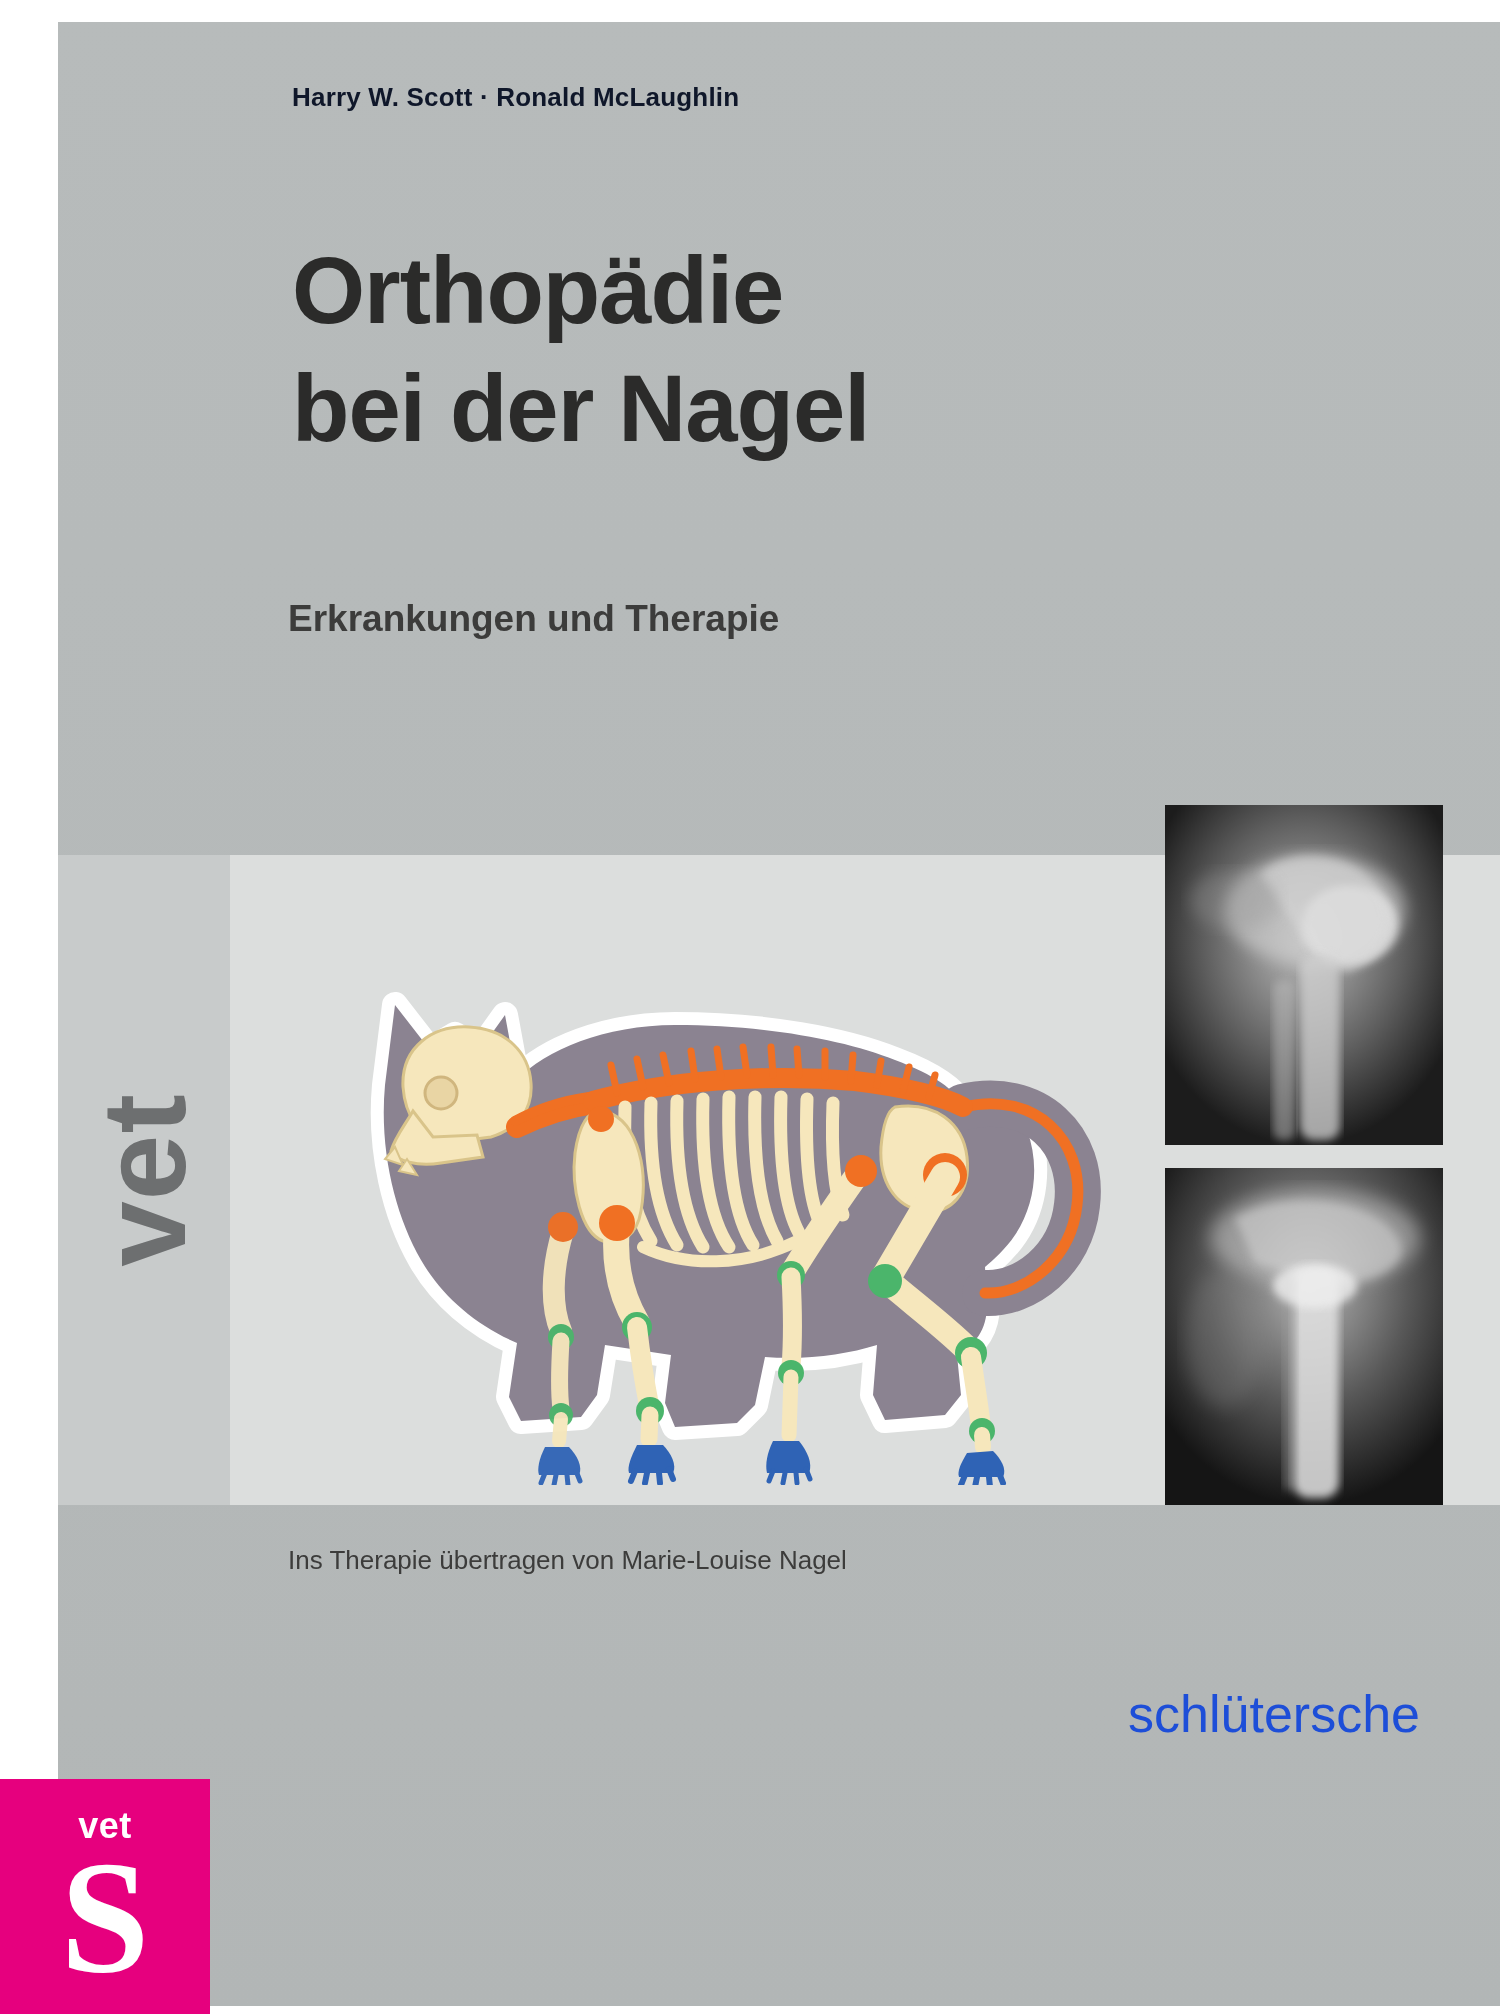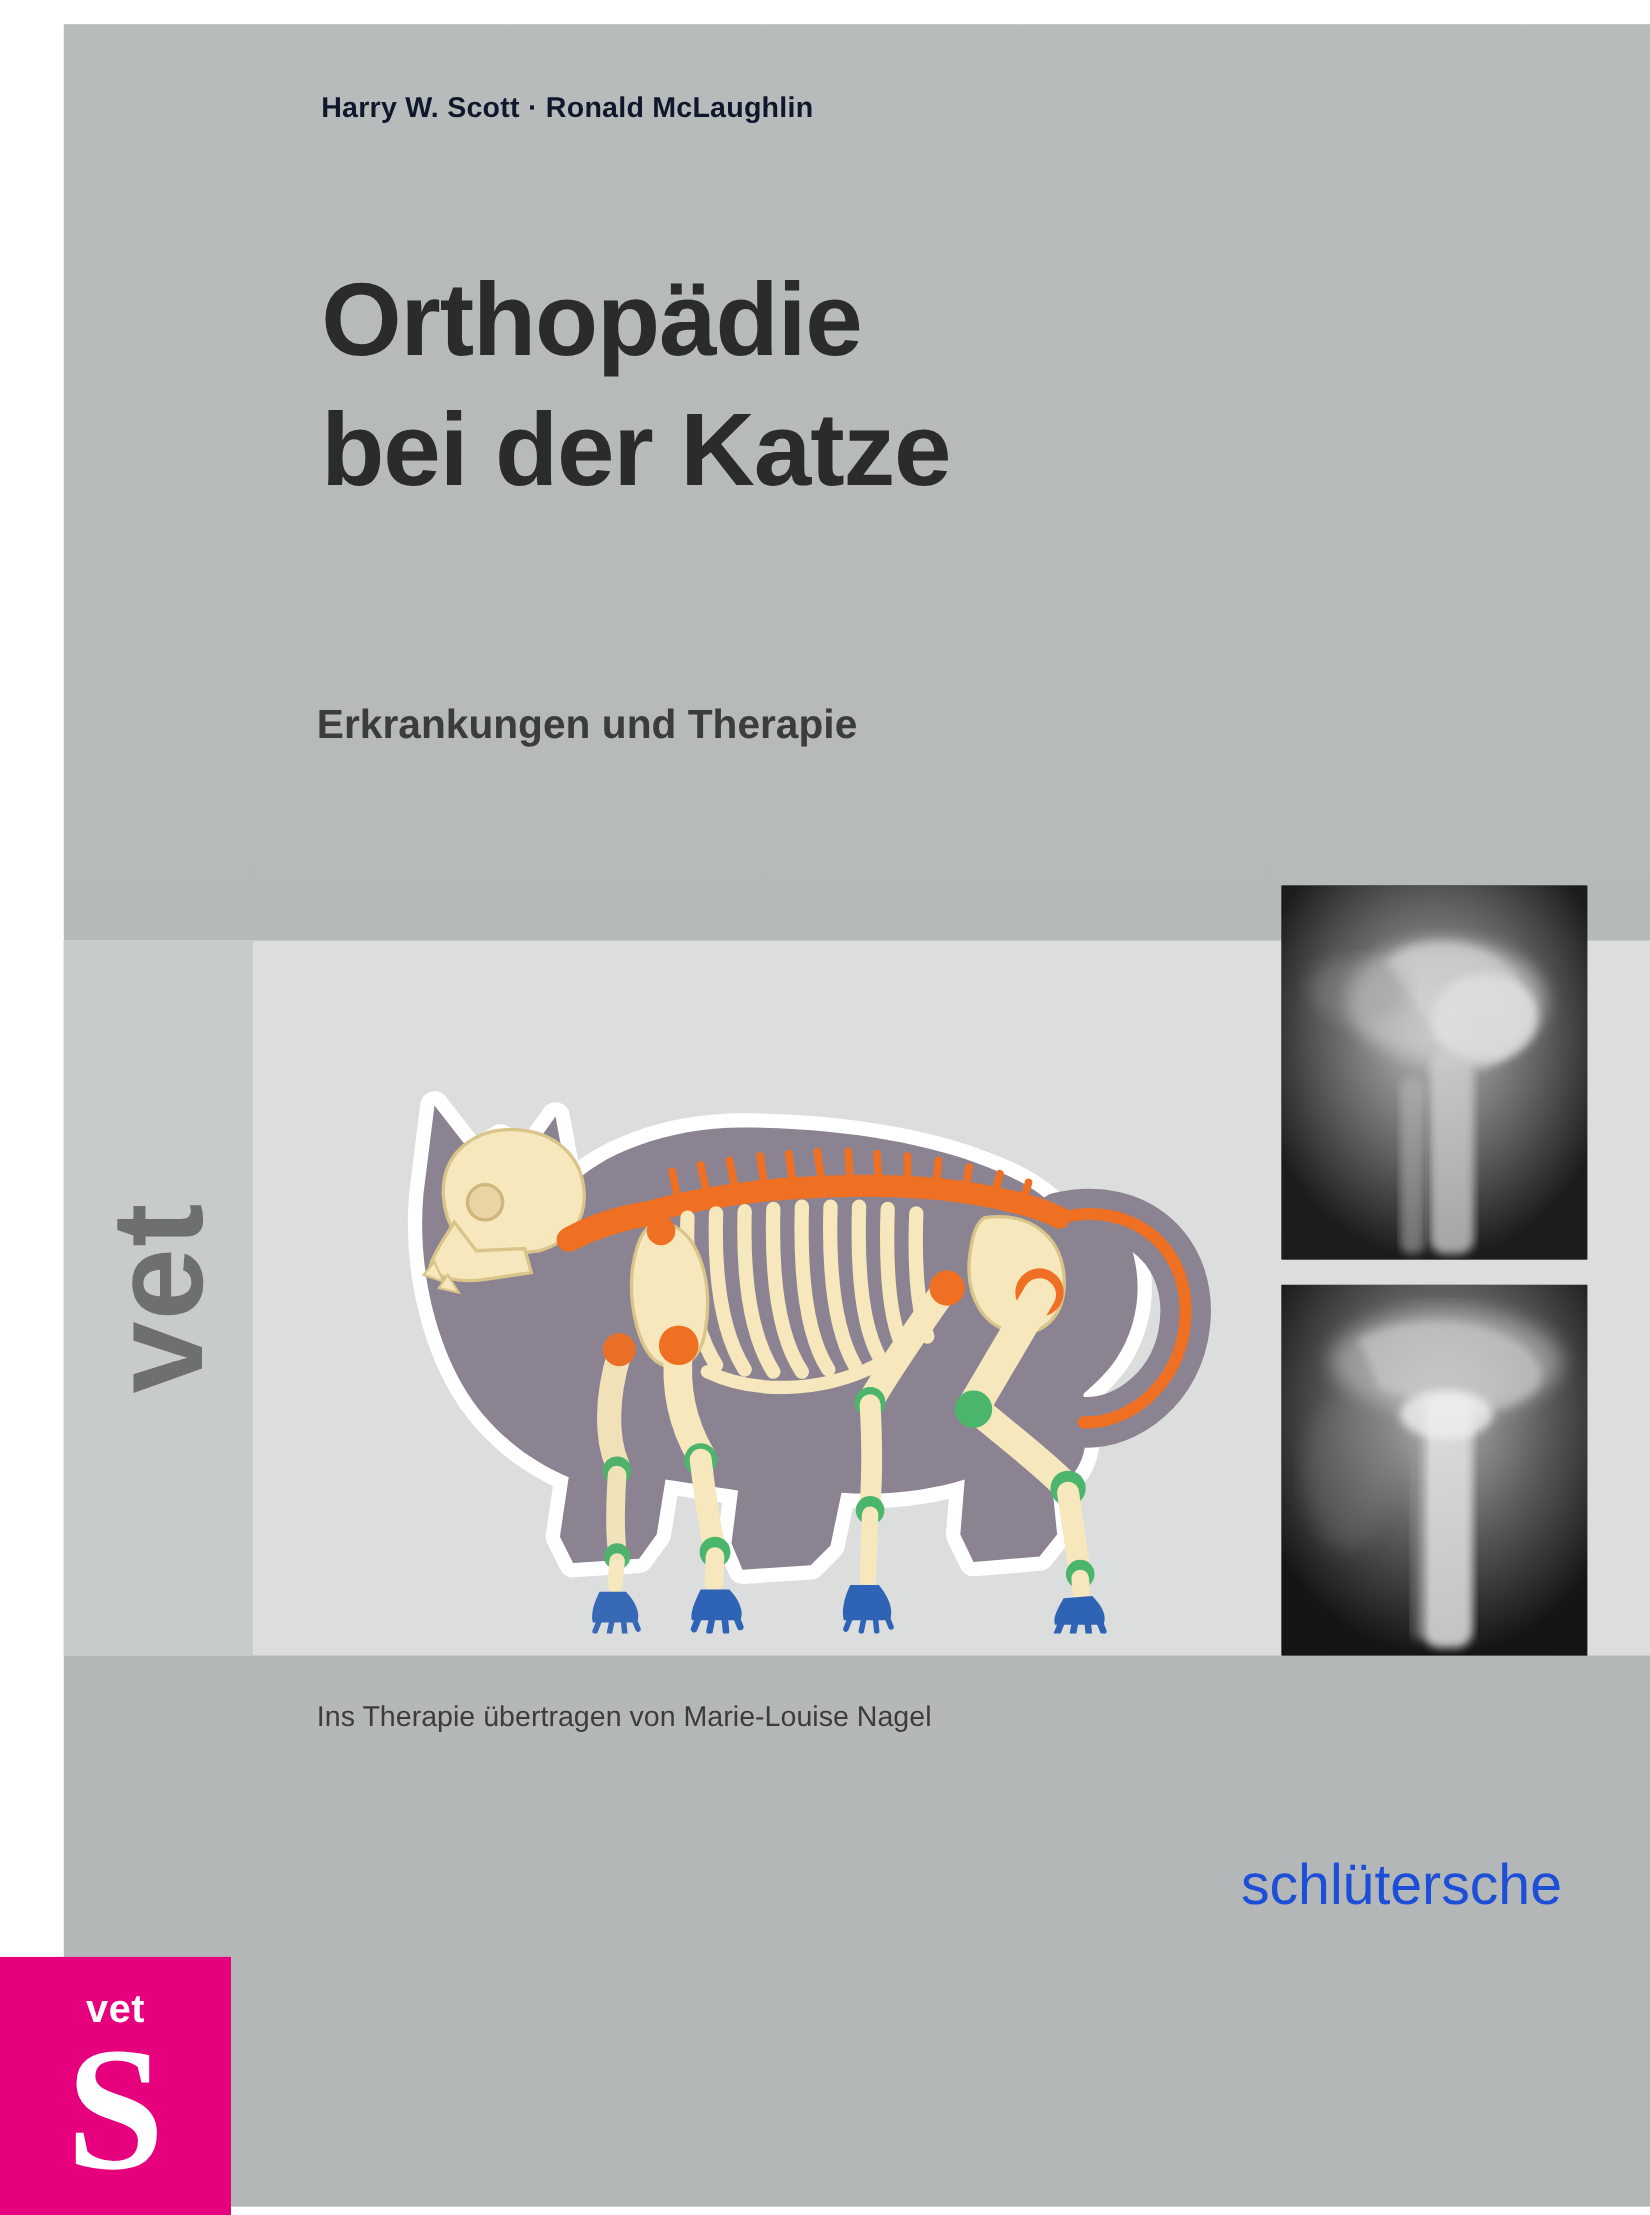--- a/index.html
+++ b/index.html
@@ -127,21 +127,20 @@
     letter-spacing: -1px;
   }
   .subtitle {
     position: absolute;
     left: 288px;
     top: 592px;
     font-size: 37px;
     font-weight: 700;
     color: #3c3c3b;
     line-height: 1.45;
-    margin-top: 40px;
   }
   .translator {
     position: absolute;
     left: 288px;
     top: 1545px;
     font-size: 26px;
     color: #3c3c3b;
     font-weight: 400;
   }
   .publisher {
@@ -200,21 +199,21 @@
   <div class="band-light"></div>
 
   <div class="vet-bar">
     <span class="vet-text">vet</span>
   </div>
 
   <div class="authors">Harry W. Scott · Ronald McLaughlin</div>
 
   <div class="title">
     <div>Orthopädie</div>
-    <div>bei der Katze</div>
+    <div>bei der Nagel</div>
   </div>
 
   <div class="subtitle">
     <div>Erkrankungen und Therapie</div>
   </div>
 
   <div class="translator">Ins Therapie übertragen von Marie-Louise Nagel</div>
 
   <div class="publisher">schlütersche</div>
 

